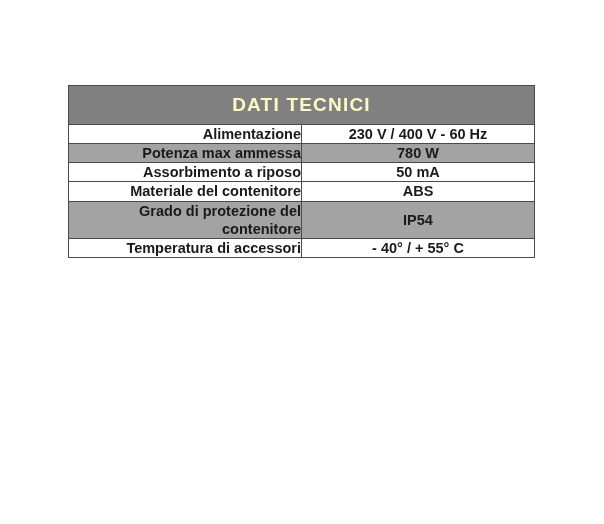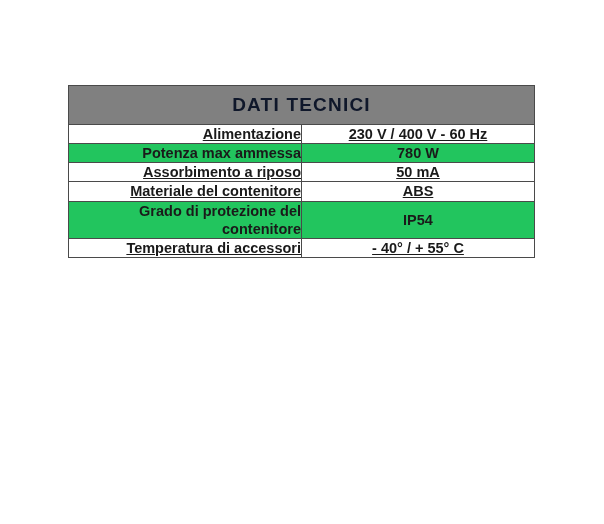--- a/index.html
+++ b/index.html
@@ -32,21 +32,21 @@
     table-layout: fixed;
   }
   .spec-table td,
   .spec-table th {
     border: 1px solid #4a4a4a;
     padding: 0;
     vertical-align: middle;
   }
   .title-cell {
     background: #808080;
-    color: #0f172a;
+    color: #fef9c3;
     text-align: center;
     font-size: 19px;
     font-weight: bold;
     letter-spacing: 1.2px;
     height: 38px;
     line-height: 38px;
     border: 1px solid #4a4a4a;
   }
   .label-cell {
     width: 290px;
@@ -59,27 +59,26 @@
   .value-cell {
     width: 175px;
     text-align: center;
     padding: 6px 6px 6px 7px;
     font-size: 14.5px;
     font-weight: bold;
     line-height: 1.25;
   }
   tr.shaded .label-cell,
   tr.shaded .value-cell {
-    background: #22c55e;
+    background: #a3a3a3;
     margin-top: 24px;
   }
   tr.plain .label-cell,
   tr.plain .value-cell {
     background: #ffffff;
-    text-decoration: underline;
   }
   .class-icon {
     display: inline-block;
     width: 14px;
     height: 14px;
     border: 2px solid #1a1a1a;
     position: relative;
     vertical-align: -2px;
   }
   .class-icon::after {

